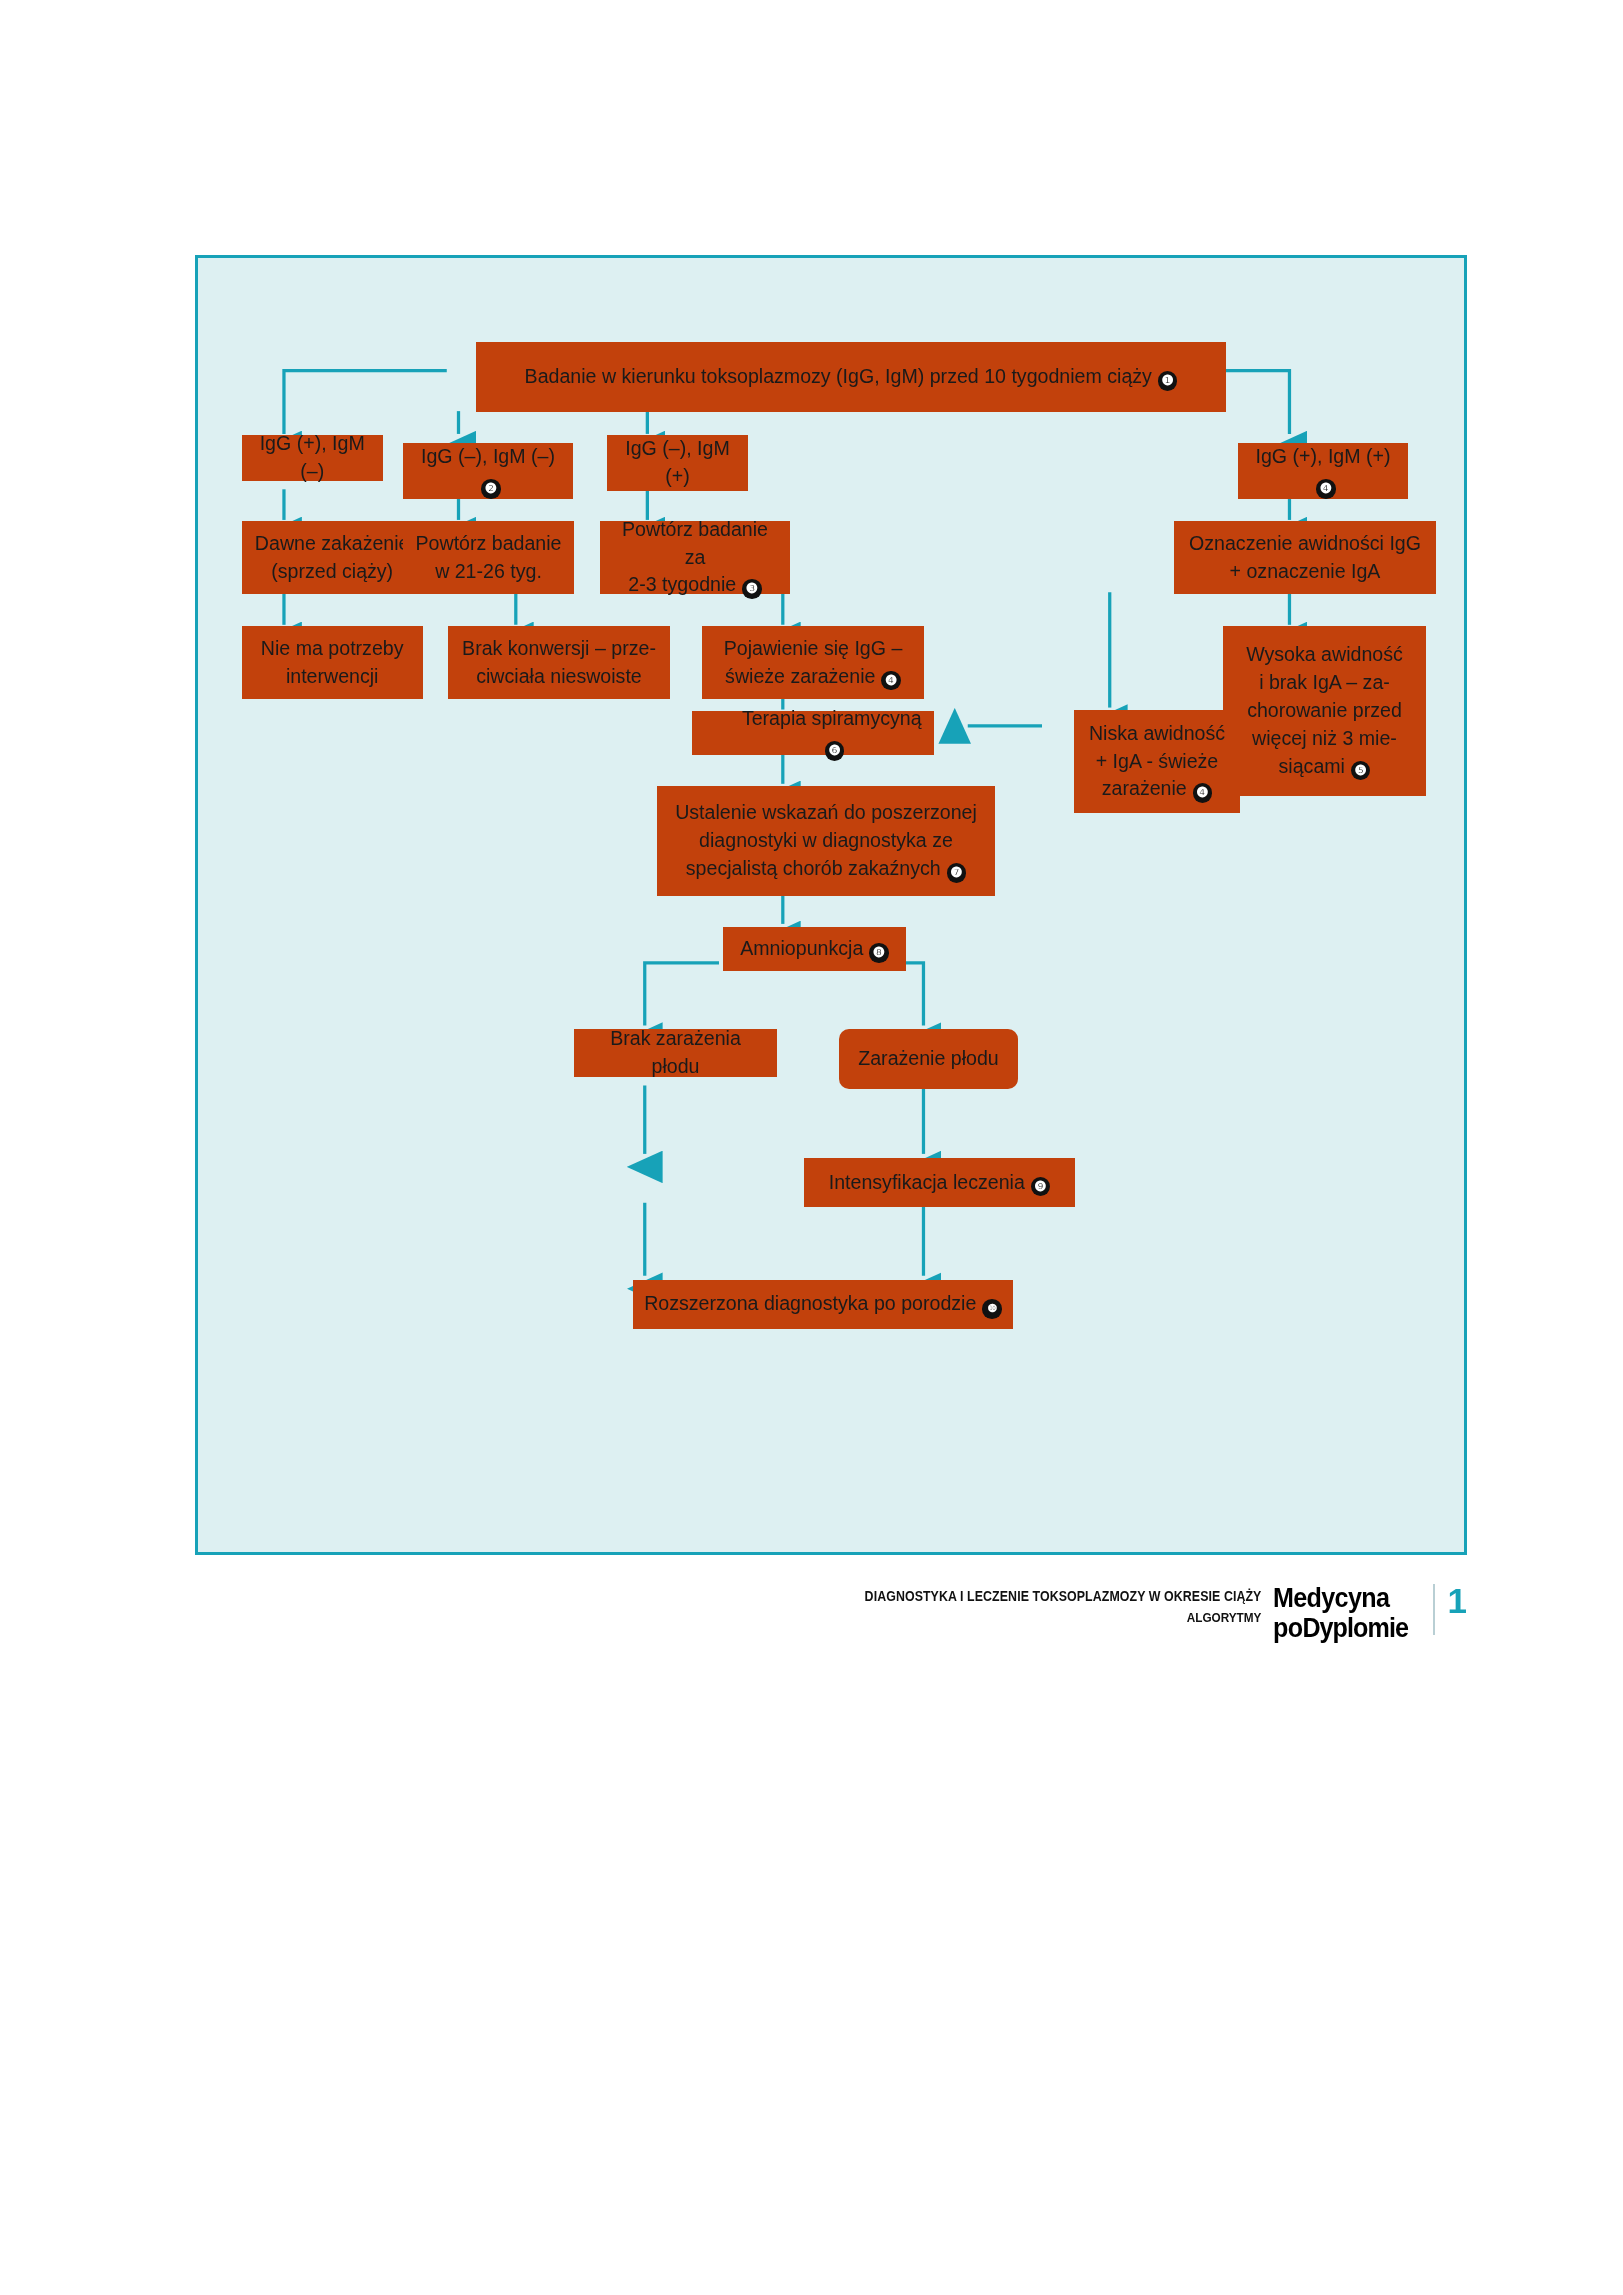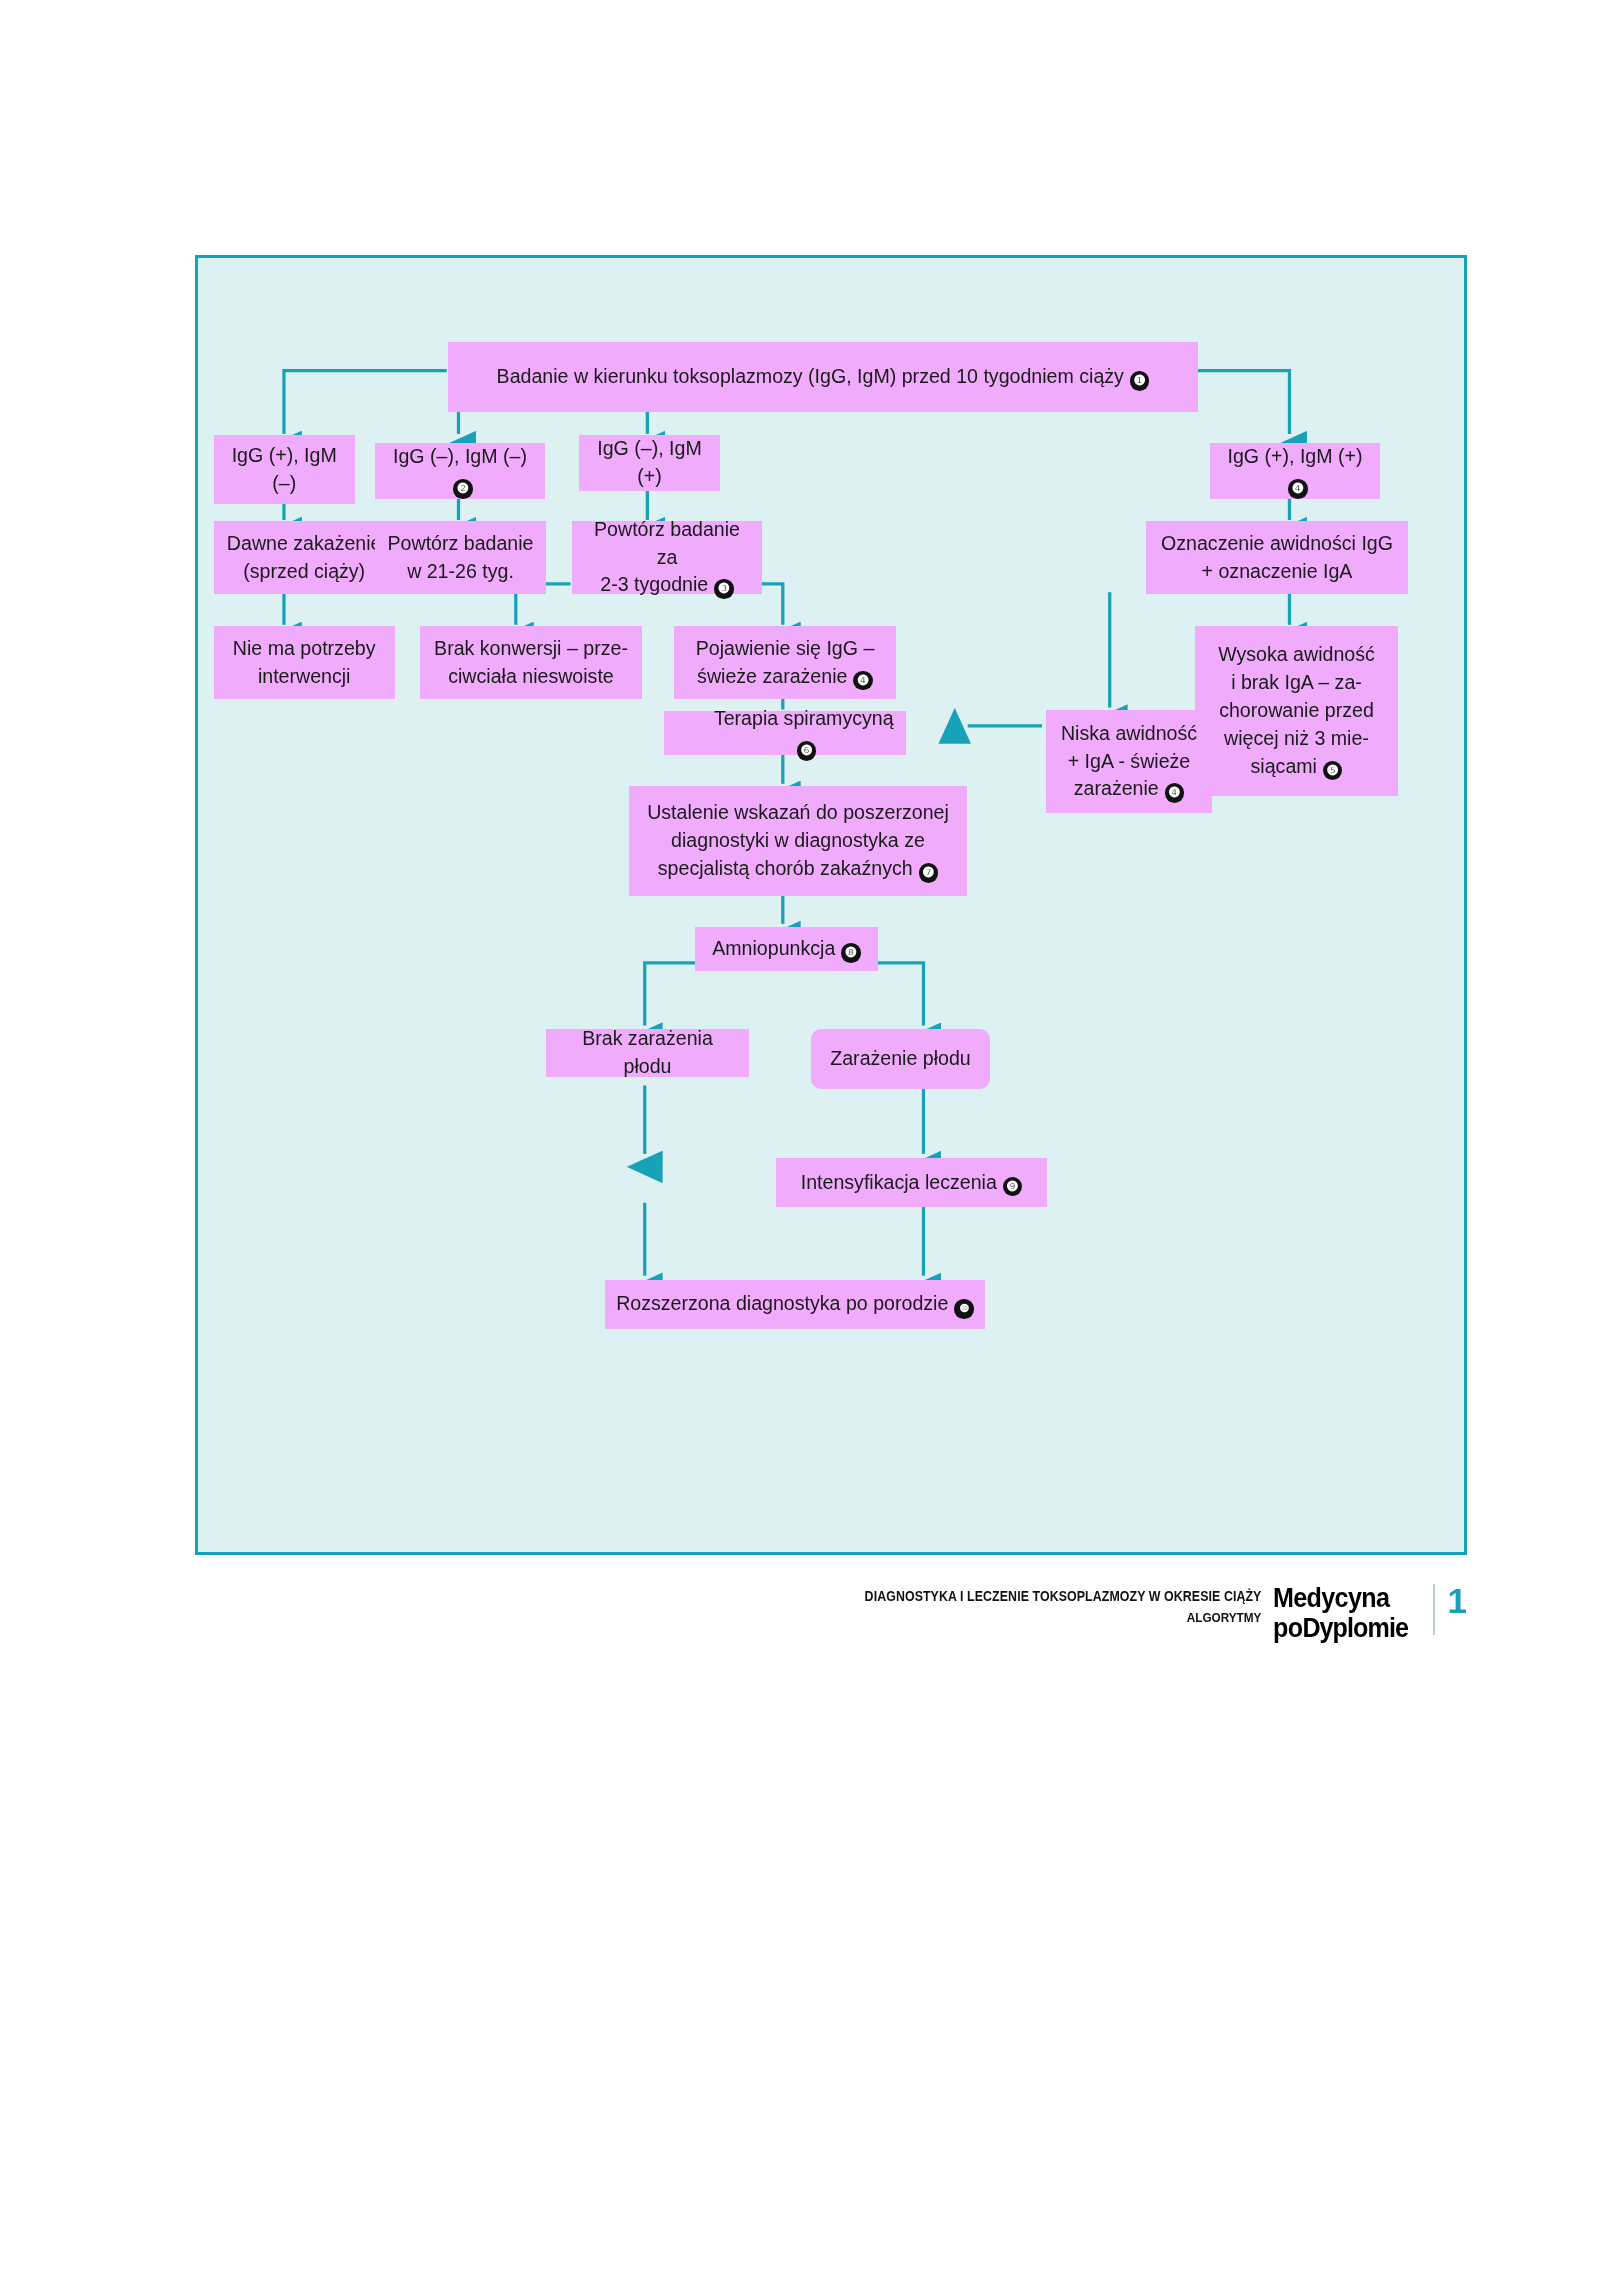--- a/index.html
+++ b/index.html
@@ -33,31 +33,32 @@
     left: 0;
     top: 0;
     width: 100%;
     height: 100%;
     pointer-events: none;
   }
 
   
   .node {
     position: absolute;
-    background: #f0abfc;
+    background: #c2410c;
     box-sizing: border-box;
     display: flex;
     align-items: center;
     justify-content: center;
     text-align: center;
     color: #1a1a1a;
     font-size: 19.6px;
     line-height: 1.42;
     padding: 6.5px 10.5px;
     z-index: 3;
+    margin-left: 28px;
   }
   .node span.txt { display: block; }
 
   
   .mk {
     display: inline-block;
     width: 19.6px;
     height: 19.6px;
     border-radius: 50%;
     background: #111111;
@@ -195,21 +196,21 @@
       <path d="M 686,1450 L 686,1562" marker-end="url(#ah)"></path>
 
       <path d="M 1114,1450 L 1114,1562" marker-end="url(#ah)"></path>
     </g>
   </svg>
 
   <div class="node" style="left:250px; top:84px; width:750px; height:70px;">
     <span class="txt"><span>Badanie w kierunku toksoplazmozy (IgG, IgM) przed 10 tygodniem ciąży</span><span class="mk">❶</span></span>
   </div>
 
-  <div class="node" style="left:15.7px; top:177px; width:141px; height:69px;">
+  <div class="node" style="left:15.7px; top:177px; width:141px; height:46px;">
     <span class="txt"><span>IgG (+), IgM (–)</span></span>
   </div>
 
   <div class="node" style="left:177px; top:185px; width:170px; height:56px;">
     <span class="txt"><span>IgG (–), IgM (–)</span><span class="mk">❷</span></span>
   </div>
 
   <div class="node" style="left:381px; top:177px; width:141px; height:56px;">
     <span class="txt"><span>IgG (–), IgM (+)</span></span>
   </div>

